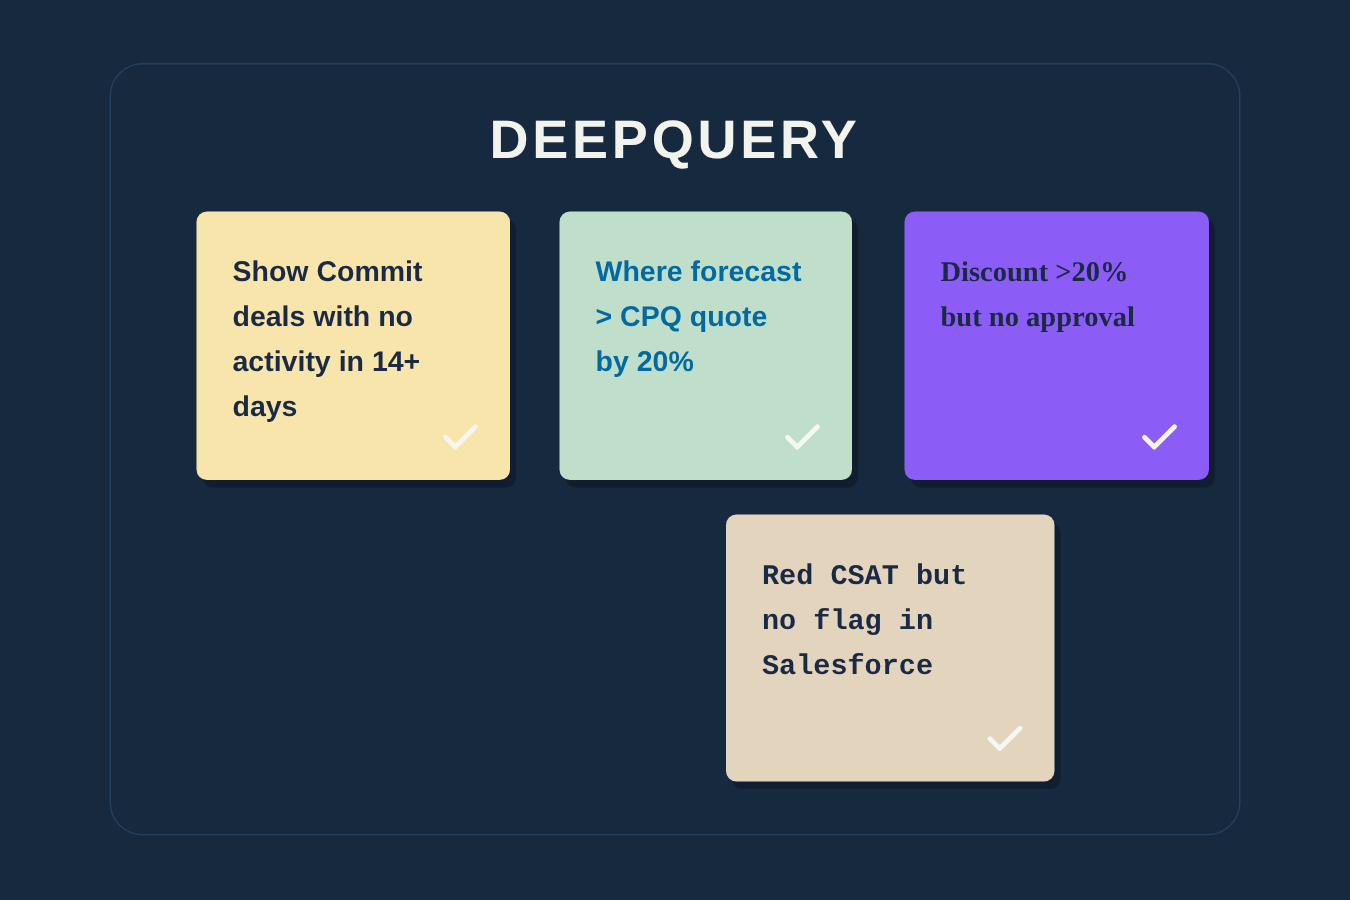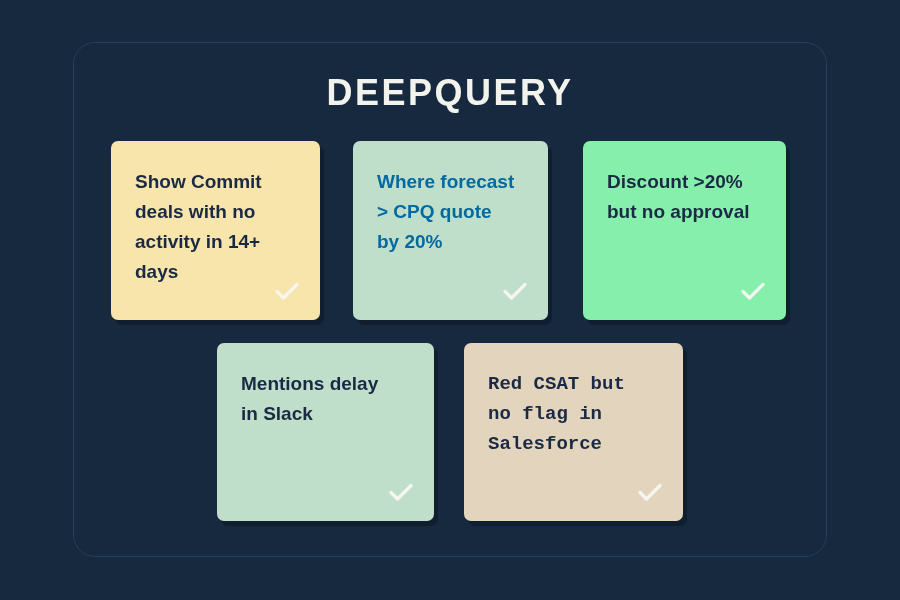--- a/index.html
+++ b/index.html
@@ -47,20 +47,21 @@
     line-height: 42px;
     white-space: nowrap;
   }
 
   .card {
     position: absolute;
     box-sizing: border-box;
     border-radius: 7px;
     box-shadow: 4px 5px 0 rgba(8, 18, 32, 0.45);
     overflow: hidden;
+    margin-left: 20px;
   }
   .card-text {
     position: absolute;
     left: 24px;
     top: 26px;
     right: 18px;
     color: #1b2a44;
     font-size: 19px;
     font-weight: bold;
     line-height: 30px;
@@ -112,39 +113,30 @@
     <div class="card-text" style="color: #0369a1;">Where forecast
 &gt; CPQ quote
 by 20%</div>
     <span class="check">
       <svg viewBox="0 0 30 30" aria-hidden="true">
         <path d="M5 15.5 L11.5 22 L25 8.5" fill="none" stroke="#f7f7f2" stroke-width="3.2" stroke-linecap="round" stroke-linejoin="round"></path>
       </svg>
     </span>
   </div>
 
-  <div class="card" id="card-2" style="background: #86efac;">
+  <div class="card" id="card-2" style="background: #8b5cf6; font-family: Liberation Serif, serif;">
     <div class="card-text" style="color: rgb(27, 42, 68);">Discount &gt;20%
 but no approval</div>
     <span class="check">
       <svg viewBox="0 0 30 30" aria-hidden="true">
         <path d="M5 15.5 L11.5 22 L25 8.5" fill="none" stroke="#f7f7f2" stroke-width="3.2" stroke-linecap="round" stroke-linejoin="round"></path>
       </svg>
     </span>
   </div>
 
-  <div class="card" id="card-3" style="background: rgb(191, 223, 203);">
-    <div class="card-text" style="color: rgb(27, 42, 68);">Mentions delay
-in Slack</div>
-    <span class="check">
-      <svg viewBox="0 0 30 30" aria-hidden="true">
-        <path d="M5 15.5 L11.5 22 L25 8.5" fill="none" stroke="#f7f7f2" stroke-width="3.2" stroke-linecap="round" stroke-linejoin="round"></path>
-      </svg>
-    </span>
-  </div>
 
   <div class="card" id="card-4" style="background: rgb(227, 212, 189); font-family: Liberation Mono, monospace;">
     <div class="card-text" style="color: rgb(27, 42, 68);">Red CSAT but
 no flag in
 Salesforce</div>
     <span class="check">
       <svg viewBox="0 0 30 30" aria-hidden="true">
         <path d="M5 15.5 L11.5 22 L25 8.5" fill="none" stroke="#f7f7f2" stroke-width="3.2" stroke-linecap="round" stroke-linejoin="round"></path>
       </svg>
     </span>

